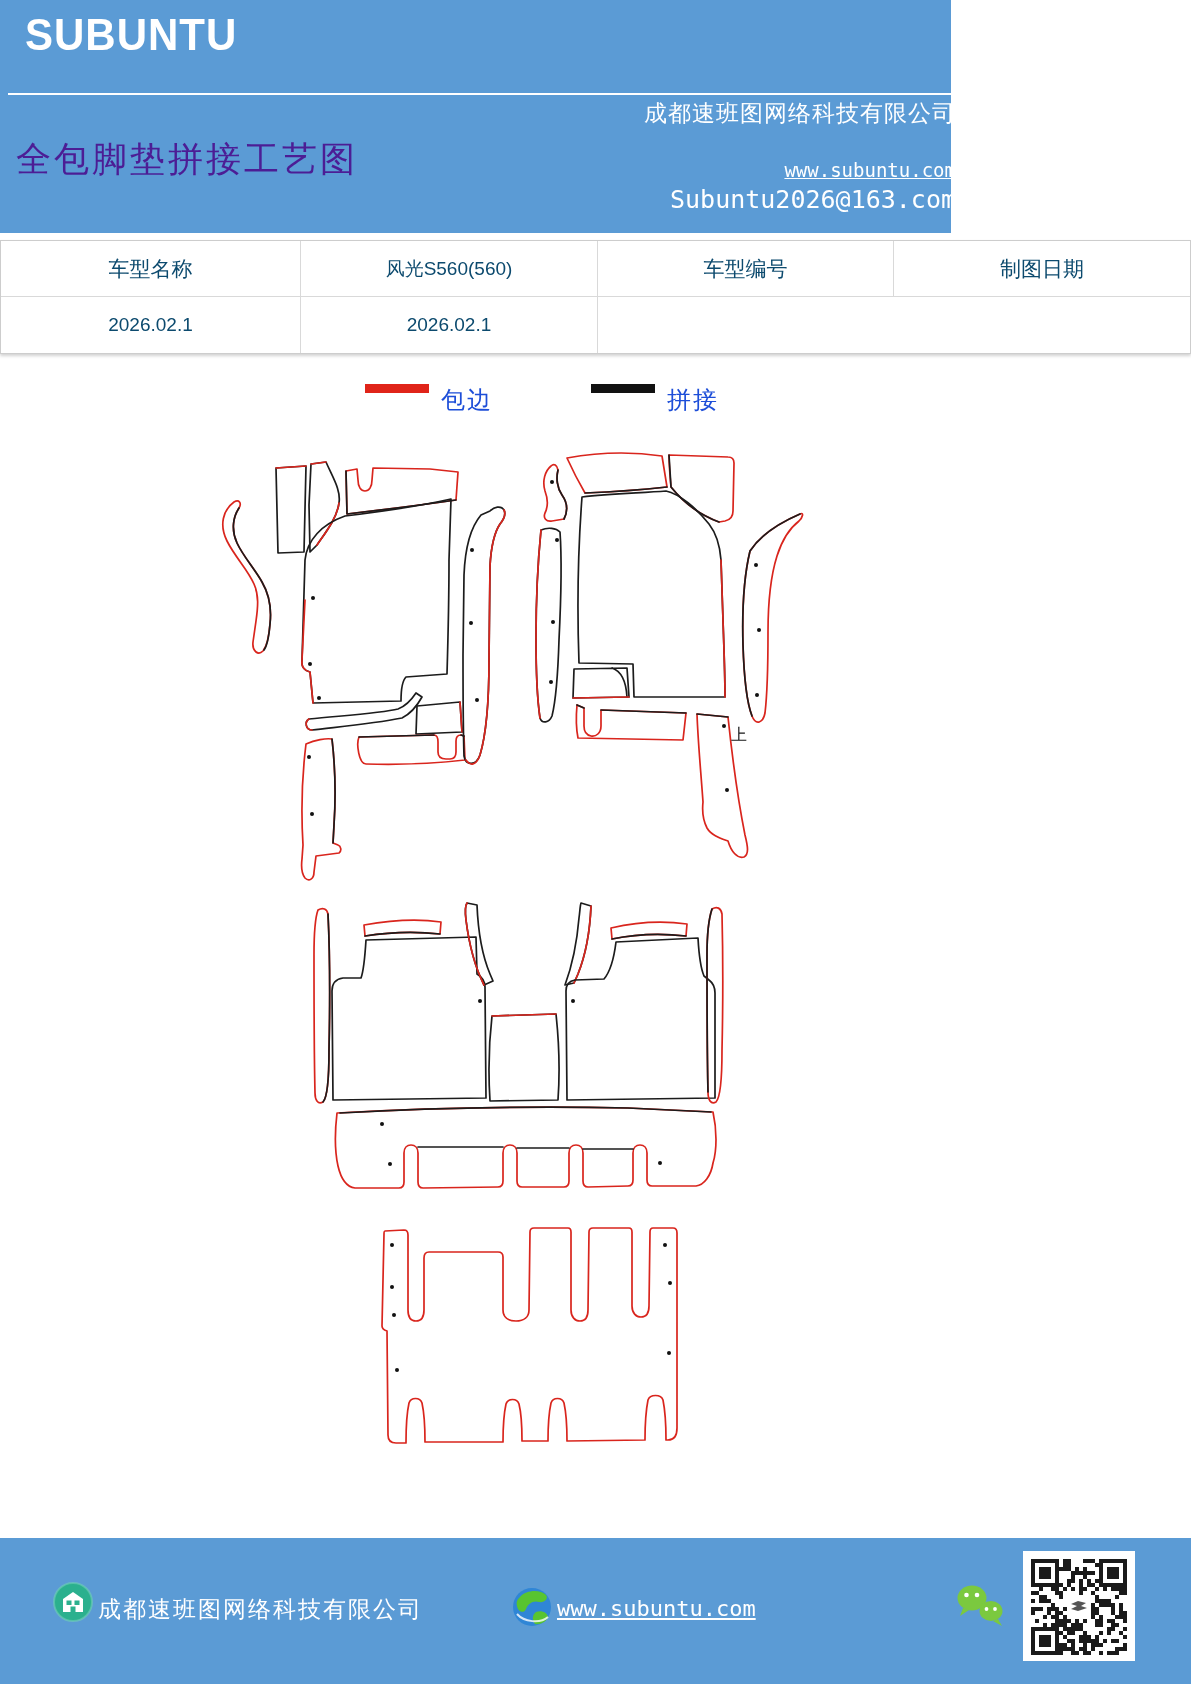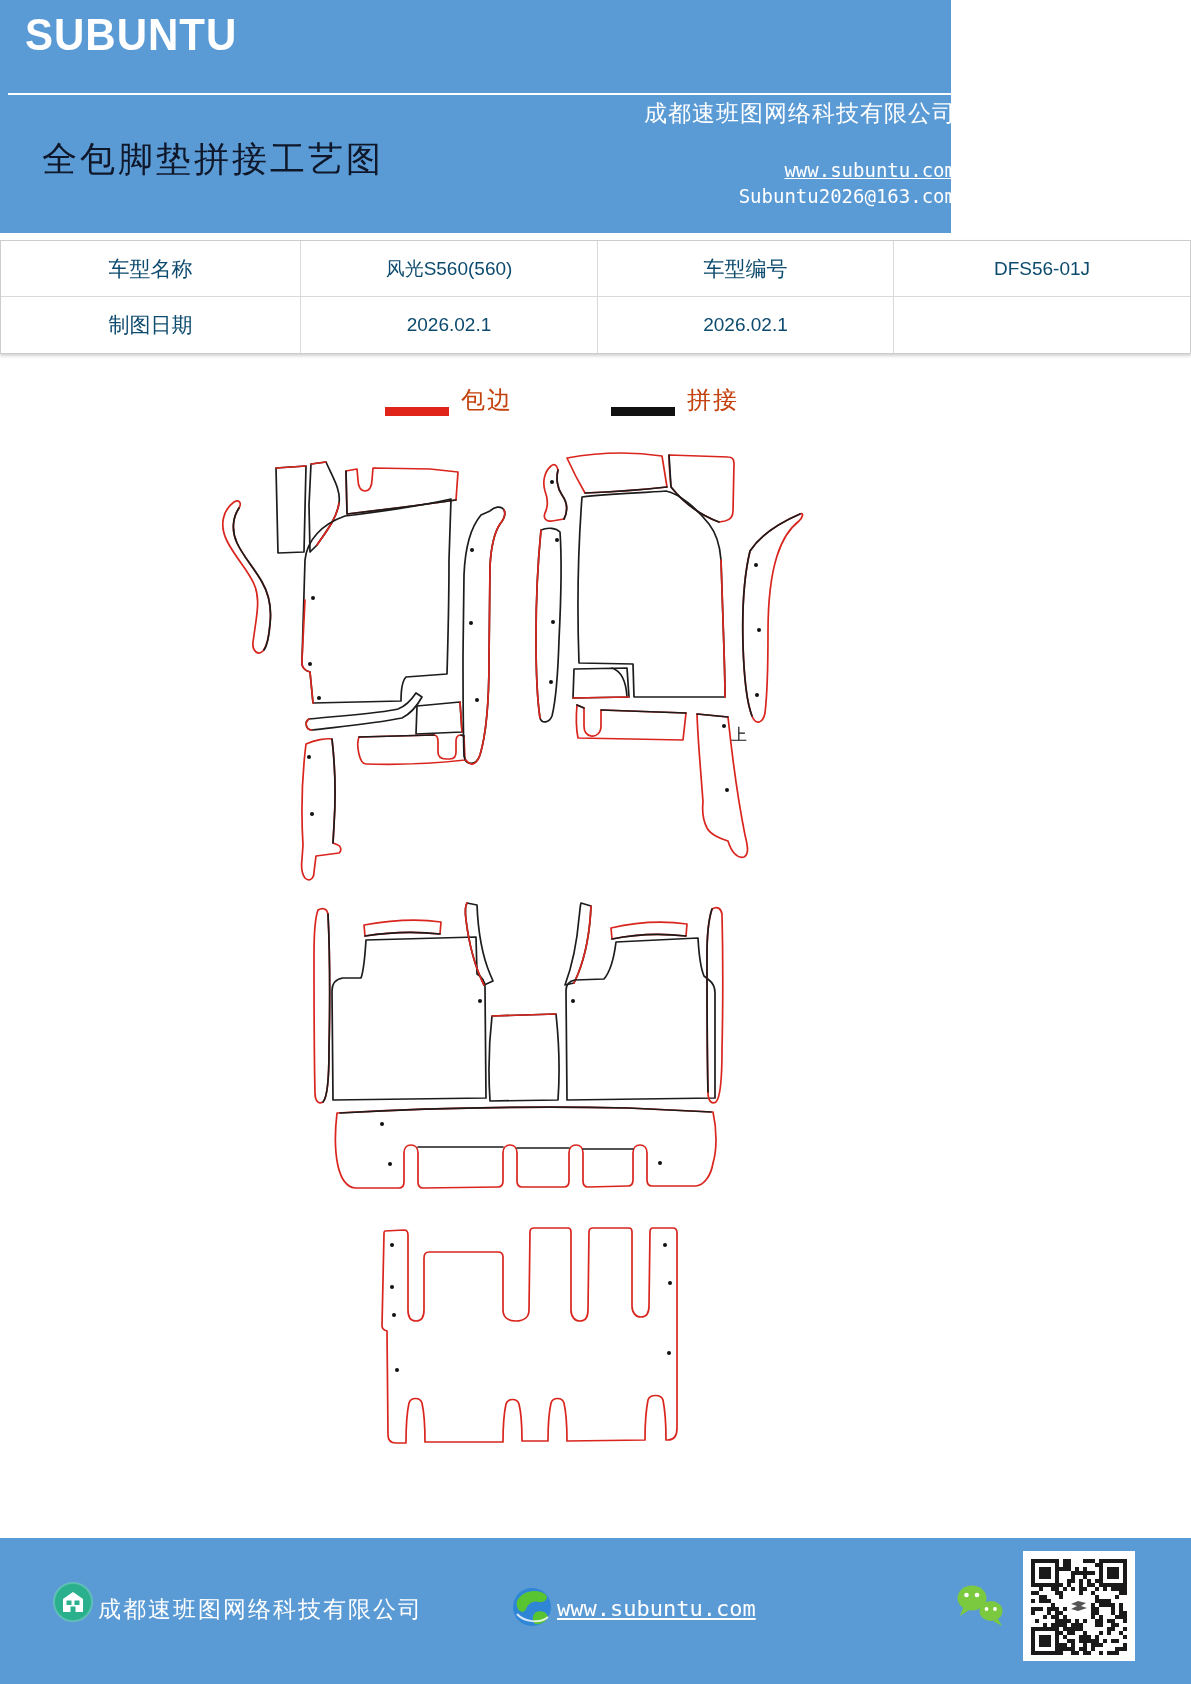--- a/index.html
+++ b/index.html
@@ -3,39 +3,39 @@
 <meta charset="utf-8">
 <style>
   html,body{margin:0;padding:0;background:#888;}
   .page{position:relative;width:1191px;height:1684px;background:#fff;margin:0 auto;
         font-family:"Liberation Sans",sans-serif;overflow:hidden;}
   
   .hdr{position:absolute;left:0;top:0;width:951px;height:233px;background:#5b9bd5;}
   .logo{position:absolute;left:25px;top:10px;color:#fff;font-size:42px;font-weight:800;
         letter-spacing:1px;transform:scaleY(1.05);transform-origin:left top;}
   .hdr-line{position:absolute;left:8px;top:93px;width:948px;height:2px;background:#fff;}
-  .doc-title{position:absolute;left:42px;top:136px;color:#0f172a;font-size:35px;letter-spacing:3px;}
+  .doc-title{position:absolute;left:16px;top:136px;color:#4c1d95;font-size:35px;letter-spacing:3px;}
   .hdr-right{position:absolute;left:640px;top:98px;width:316px;text-align:right;color:#fff;}
   .hdr-company{font-size:23px;letter-spacing:1px;}
   .hdr-web{margin-top:30px;font-size:19px;font-family:"DejaVu Sans Mono",monospace;
            text-decoration:underline;color:#fff;display:inline-block;}
-  .hdr-mail{margin-top:4px;font-size:19px;font-family:"DejaVu Sans Mono",monospace;}
+  .hdr-mail{margin-top:4px;font-size:25px;font-family:"DejaVu Sans Mono",monospace;}
   .sop{position:absolute;left:1000px;top:52px;width:150px;color:#fff;font-size:82px;
        font-weight:800;letter-spacing:-2px;transform:scaleY(1.02);}
   
   .tbl{position:absolute;left:0;top:240px;width:1189px;height:112px;display:grid;
        grid-template-columns:300px 297px 296px 296px;grid-template-rows:56px 56px;
        border:1px solid #cdcdcd;box-shadow:0 2px 3px rgba(0,0,0,.18);}
   .tbl .cell{border-right:1px solid #d9d9d9;border-bottom:1px solid #d9d9d9;
        display:flex;align-items:center;justify-content:center;font-size:21px;color:#0c4a6e;}
   .tbl .cell:nth-child(4n){border-right:none;}
   .tbl .cell:nth-child(n+5){border-bottom:none;}
   .tbl .val{font-weight:400;font-size:19px;}
   
-  .legend{position:absolute;left:385px;top:384px;display:flex;align-items:flex-end;color:#c2410c;}
+  .legend{position:absolute;left:365px;top:384px;display:flex;align-items:flex-start;color:#1d4ed8;}
   .legend .sw{width:64px;height:9px;display:inline-block;}
   .sw-red{background:#e02419;}
   .sw-blk{background:#111;margin-left:98px;}
   .legend .lab{font-size:24px;margin-left:12px;letter-spacing:2px;}
   
   .diagram{position:absolute;left:0;top:408px;width:1191px;height:1062px;}
   .diagram path{fill:none;stroke-width:1.7;stroke-linecap:round;stroke-linejoin:round;}
   .diagram .r{stroke:#d9251d;}
   .diagram .k{stroke:#1c1c1c;}
   .diagram circle{fill:#111;}
@@ -61,21 +61,20 @@
       <div><span class="hdr-web">www.subuntu.com</span></div>
       <div class="hdr-mail">Subuntu2026@163.com</div>
     </div>
     <div class="sop">SOP</div>
   </div>
 
   <div class="tbl">
     <div class="cell">车型名称</div>
     <div class="cell val">风光S560(560)</div>
     <div class="cell">车型编号</div>
-    <div class="cell val">DFS56-01J</div>
     <div class="cell">制图日期</div>
     <div class="cell val">2026.02.1</div>
     <div class="cell val">2026.02.1</div>
   </div>
 
   <div class="legend">
     <span class="sw sw-red"></span>
     <span class="lab">包边</span>
     <span class="sw sw-blk"></span>
     <span class="lab">拼接</span>

